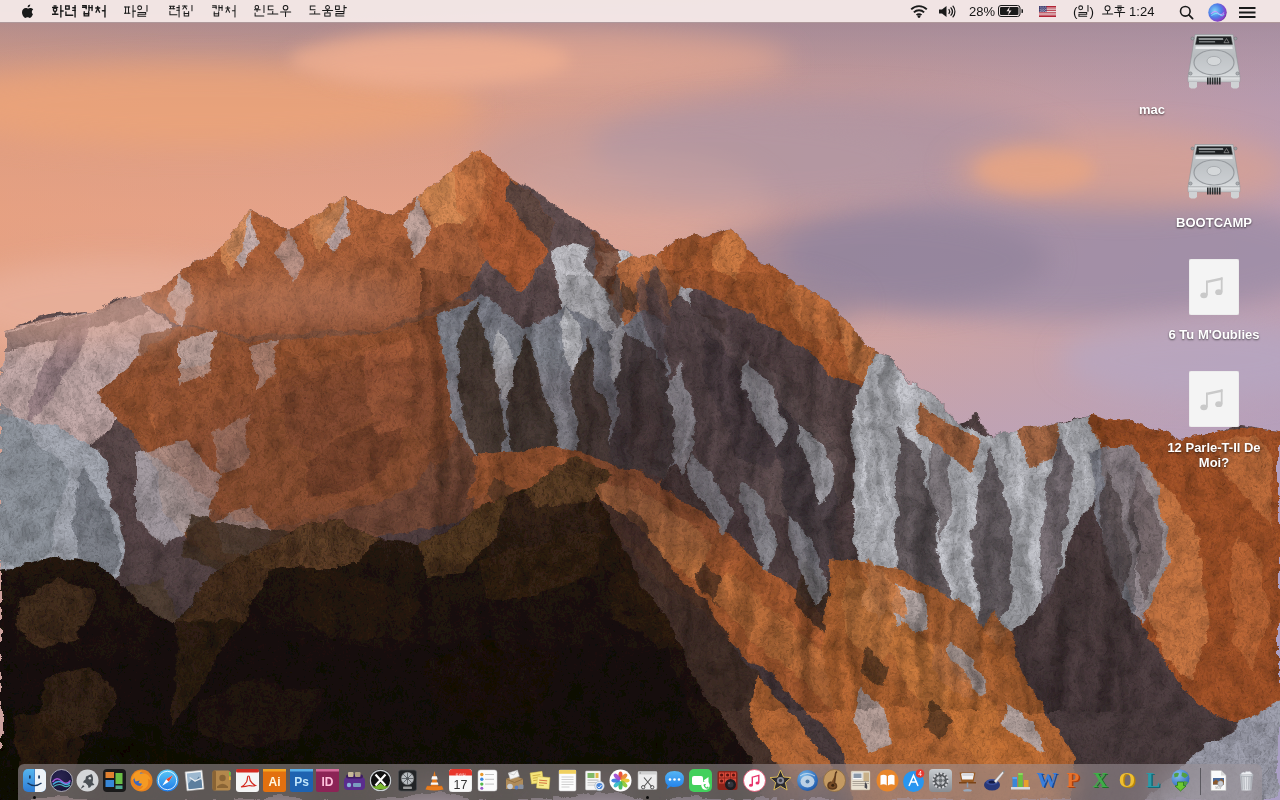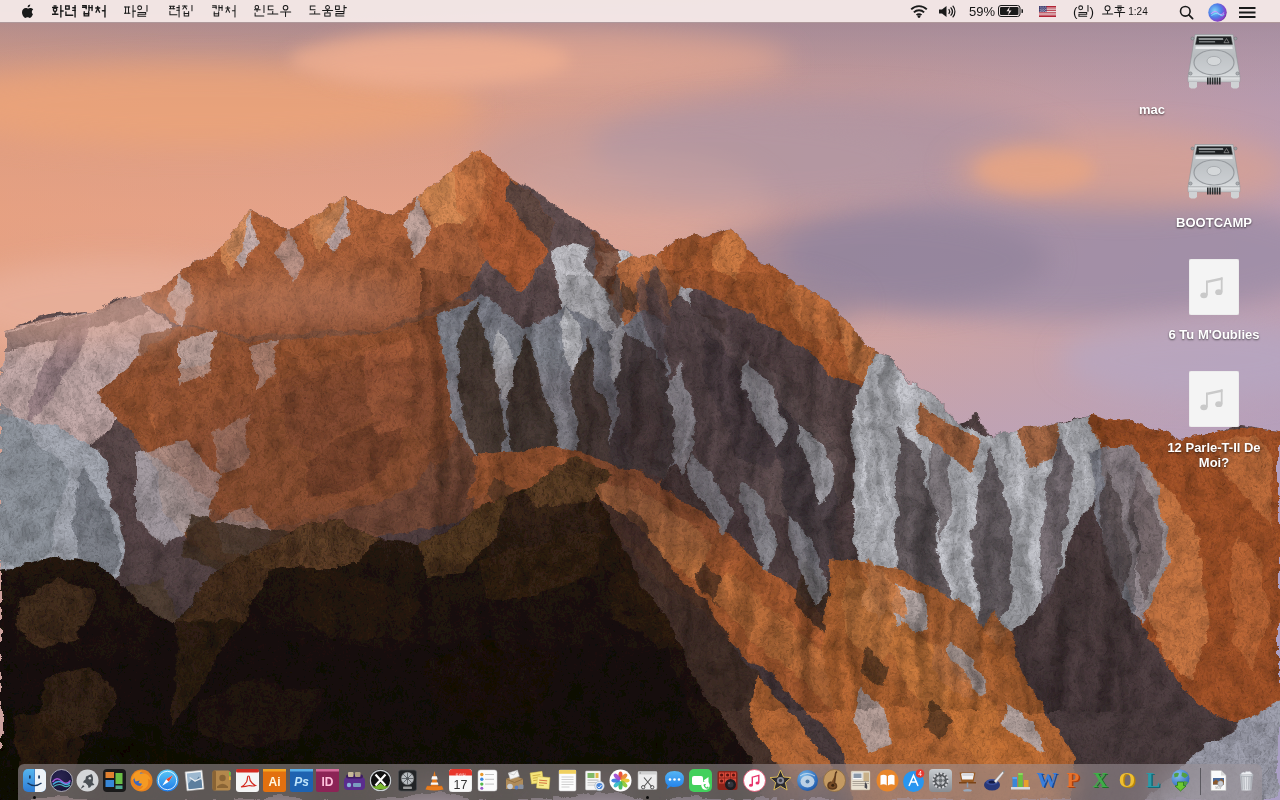--- a/index.html
+++ b/index.html
@@ -442,21 +442,21 @@
       <div class="mb" style="left:938px;">
         <svg width="20" height="13" viewBox="0 0 20 13">
           <path fill="#1a1a1a" d="M1,4.5 h3 L8.5,1 v11 L4,8.5 H1 Z"></path>
           <g stroke="#1a1a1a" stroke-width="1.3" fill="none" stroke-linecap="round">
             <path d="M11,4.5 A3.5,3.5 0 0,1 11,8.5"></path>
             <path d="M13,2.8 A6,6 0 0,1 13,10.2"></path>
             <path d="M15,1.2 A8.5,8.5 0 0,1 15,11.8"></path>
           </g>
         </svg>
       </div>
-      <div class="mb" style="left:969px;font-size:13px;">59%</div>
+      <div class="mb" style="left:969px;font-size:13px;">28%</div>
       <div class="mb" style="left:998px;">
         <svg width="25" height="12" viewBox="0 0 25 12">
           <rect x="0.5" y="0.5" width="21.5" height="11" rx="2.5" fill="none" stroke="#1a1a1a" stroke-width="1"></rect>
           <rect x="2" y="2" width="18.5" height="8" rx="1.2" fill="#1a1a1a"></rect>
           <path d="M11.8,1.5 L8.5,6.2 h2.6 l-1.2,4.3 3.6-5.1 h-2.6 Z" fill="#f4e7e6"></path>
           <path d="M23.5,4 a2,2 0 0 1 0,4 Z" fill="#1a1a1a"></path>
         </svg>
       </div>
       <div class="mb" style="left:1039px;">
         <svg width="17" height="11" viewBox="0 0 17 11">
@@ -504,21 +504,21 @@
           <path d="M6.0,6.9 L6.0,9.2" stroke="#1a1a1a" stroke-width="1.1" fill="none" stroke-linecap="round"></path>
           <path d="M0.6,9.8 L11.6,9.8" stroke="#1a1a1a" stroke-width="1.1" fill="none" stroke-linecap="round"></path>
         </svg>
         <svg width="12" height="13" viewBox="0 0 13 14" style="vertical-align:-2px;">
           <path d="M4.0,1.0 L8.0,1.0" stroke="#1a1a1a" stroke-width="1.1" fill="none" stroke-linecap="round"></path>
           <path d="M1.4,2.7 L10.6,2.7" stroke="#1a1a1a" stroke-width="1.1" fill="none" stroke-linecap="round"></path>
           <circle cx="6.0" cy="4.9" r="1.8" stroke="#1a1a1a" stroke-width="1.1" fill="none"></circle>
           <path d="M0.6,8.2 L11.6,8.2" stroke="#1a1a1a" stroke-width="1.1" fill="none" stroke-linecap="round"></path>
           <path d="M6.0,8.2 L6.0,12.8" stroke="#1a1a1a" stroke-width="1.1" fill="none" stroke-linecap="round"></path>
         </svg>
-        <span style="font-size:10px;">&nbsp;1:24</span>
+        <span style="font-size:13px;">&nbsp;1:24</span>
       </div>
       <div class="mb" style="left:1179px;top:1px;">
         <svg width="15" height="15" viewBox="0 0 15 15">
           <circle cx="6.3" cy="6.3" r="4.8" stroke="#1a1a1a" stroke-width="1.6" fill="none"></circle>
           <path d="M9.9,9.9 L13.6,13.6" stroke="#1a1a1a" stroke-width="1.8" stroke-linecap="round"></path>
         </svg>
       </div>
       <div class="mb" style="left:1208px;top:1px;">
         <svg width="19" height="19" viewBox="0 0 19 19">
           <defs>
@@ -729,21 +729,21 @@
       <div class="di" style="left:218.2px;"><svg width="23" height="23" viewBox="0 0 23 23">
           <rect width="23" height="23" rx="3" fill="#f5f5f5"></rect>
           <rect width="23" height="3.5" rx="1.5" fill="#d42a20"></rect>
           <path d="M5,18 q3,-1 5.5,-5 q1,-2.5 1,-4.5 q0,-1.5 1,-1.5 q1,0 1,1.5 q0,3 2.5,5.5 q2,2 3.5,2.5 q-2.5,1 -6,0 q-3.5,1 -8.5,1.5 Z" fill="none" stroke="#d42a20" stroke-width="1.2"></path>
         </svg></div>
       <div class="di" style="left:244.9px;"><svg width="23" height="23" viewBox="0 0 23 23">
           <rect width="23" height="23" rx="2.5" fill="#e2700f"></rect>
           <rect width="23" height="2.5" fill="#f5a623"></rect>
           <text x="11.5" y="16.5" font-family="Liberation Sans" font-size="12" font-weight="bold" fill="#fff7e0" text-anchor="middle">Ai</text>
         </svg></div>
-      <div class="di" style="left:271.5px;font-style:italic;"><svg width="23" height="23" viewBox="0 0 23 23">
+      <div class="di" style="left:271.5px;"><svg width="23" height="23" viewBox="0 0 23 23">
           <rect width="23" height="23" rx="2.5" fill="#1e62b0"></rect>
           <rect width="23" height="2.5" fill="#58aee8"></rect>
           <text x="11.5" y="16.5" font-family="Liberation Sans" font-size="12" font-weight="bold" fill="#bfe4fa" text-anchor="middle">Ps</text>
         </svg></div>
       <div class="di" style="left:298.1px;"><svg width="23" height="23" viewBox="0 0 23 23">
           <rect width="23" height="23" rx="2.5" fill="#8c2456"></rect>
           <rect width="23" height="2.5" fill="#d46a9a"></rect>
           <text x="11.5" y="16.5" font-family="Liberation Sans" font-size="12" font-weight="bold" fill="#ffc2dd" text-anchor="middle">ID</text>
         </svg></div>
       <div class="di" style="left:324.8px;"><svg width="23" height="23" viewBox="0 0 23 23">

